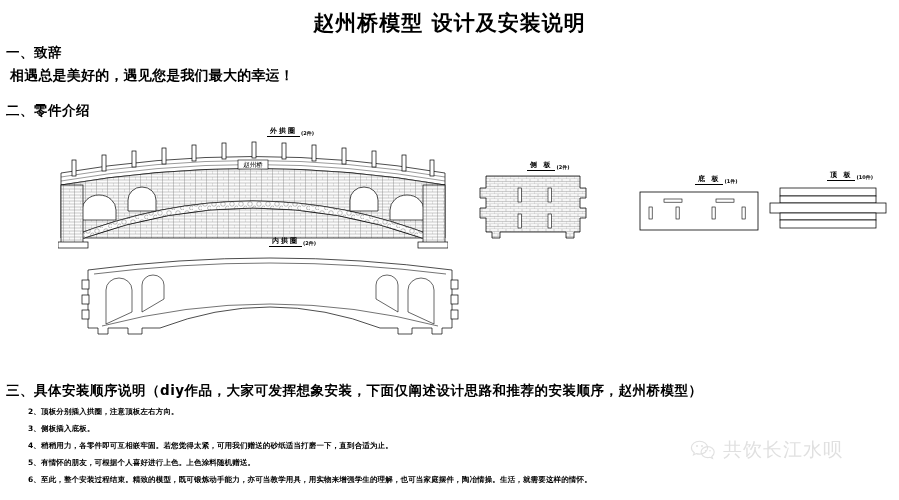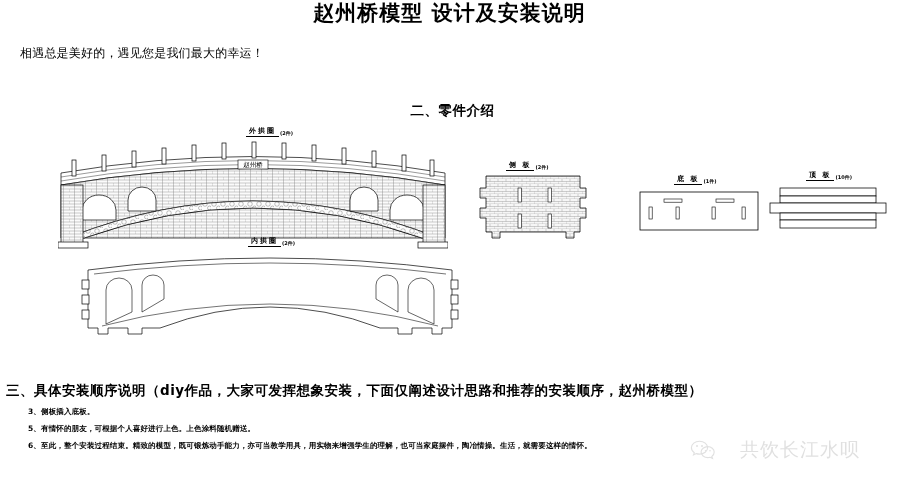--- a/index.html
+++ b/index.html
@@ -15,51 +15,52 @@
     color: #000000;
     overflow: hidden;
   }
 
   
   .doc-title {
     text-align: center;
     font-size: 21px;
     font-weight: 700;
     letter-spacing: 1px;
+    padding-top: 10px;
     line-height: 1.3;
   }
 
   
   .section-h {
     font-size: 13.5px;
     font-weight: 700;
     margin: 0 0 2px 6px;
     letter-spacing: 0.5px;
   }
 
   .intro-lines {
-    margin-left: 20px;
-    font-size: 12px;
-    font-weight: 400;
+    margin-left: 10px;
+    font-size: 14px;
+    font-weight: 700;
     line-height: 1.65;
     letter-spacing: 0.2px;
   }
 
   .steps {
     margin-left: 28px;
     margin-top: 4px;
     font-size: 7.5px;
     font-weight: 700;
     line-height: 2.25;
     letter-spacing: 0.15px;
   }
 
   
   #sec-greeting { position: absolute; left: 0; top: 44px; width: 899px; }
-  #sec-parts    { position: absolute; left: 0; top: 102px; width: 899px; text-align: center; }
+  #sec-parts    { position: absolute; left: 0; top: 102px; width: 899px; }
   #sec-steps    { position: absolute; left: 0; top: 382px; width: 899px; }
 
   
   #drawings {
     position: absolute;
     left: 0;
     top: 118px;
     width: 899px;
     height: 235px;
   }
@@ -70,53 +71,55 @@
     position: absolute;
     text-align: center;
     font-size: 7px;
     font-weight: 700;
     white-space: nowrap;
   }
   .part-label .cn {
     border-bottom: 1px solid #000;
     padding: 0 3px 1px 3px;
     letter-spacing: 2px;
+    margin-left: 21px;
   }
   .part-label .qty {
     font-size: 5px;
     vertical-align: bottom;
     letter-spacing: 0;
     padding-left: 1px;
   }
 
   
   #watermark {
     position: absolute;
     left: 690px;
     top: 437px;
     display: flex;
     align-items: center;
-    gap: 24px;
+    gap: 7px;
     opacity: 0.30;
     pointer-events: none;
   }
   #watermark .wm-text {
     font-size: 19px;
     color: #9a9a9a;
     letter-spacing: 1px;
     font-weight: 400;
   }
   #watermark .wm-icon { display: block; }
 </style>
 </head>
 <body>
 
 <div class="doc-title">赵州桥模型  设计及安装说明</div>
 
 <div id="sec-greeting">
+  <div class="section-h">一、致辞</div>
   <div class="intro-lines">
     <div>相遇总是美好的，遇见您是我们最大的幸运！</div>
   </div>
 </div>
 
 <div id="sec-parts">
   <div class="section-h">二、零件介绍</div>
 </div>
 
 <div id="drawings">
@@ -266,21 +269,23 @@
       <rect x="14" y="29" width="96" height="7"></rect>
       <rect x="14" y="36" width="96" height="8"></rect>
     </g>
   </svg>
 
 </div>
 
 <div id="sec-steps">
   <div class="section-h">三、具体安装顺序说明（diy作品，大家可发挥想象安装，下面仅阐述设计思路和推荐的安装顺序，赵州桥模型）</div>
   <div class="steps">
+    <div>2、顶板分别插入拱圈，注意顶板左右方向。</div>
     <div>3、侧板插入底板。</div>
+    <div>4、稍稍用力，各零件即可互相嵌牢固。若您觉得太紧，可用我们赠送的砂纸适当打磨一下，直到合适为止。</div>
     <div>5、有情怀的朋友，可根据个人喜好进行上色。上色涂料随机赠送。</div>
     <div>6、至此，整个安装过程结束。精致的模型，既可锻炼动手能力，亦可当教学用具，用实物来增强学生的理解，也可当家庭摆件，陶冶情操。生活，就需要这样的情怀。</div>
   </div>
 </div>
 
 <div id="watermark">
   <svg class="wm-icon" width="26" height="22" viewBox="0 0 26 22">
     <g fill="none" stroke="#9a9a9a" stroke-width="1.1">
       <path d="M9.5 2.2C5 2.2 1.4 5.1 1.4 8.7c0 2 1.1 3.8 2.9 5L3.5 16l2.8-1.4c1 .3 2.1.5 3.2.5 4.5 0 8.1-2.9 8.1-6.4S14 2.2 9.5 2.2z"></path>
       <path d="M17.8 7.6c-3.7 0-6.7 2.5-6.7 5.5s3 5.5 6.7 5.5c.8 0 1.6-.1 2.3-.3l2.4 1.2-.7-2c1.5-1 2.4-2.6 2.4-4.4 0-3-3-5.5-6.4-5.5z"></path>

